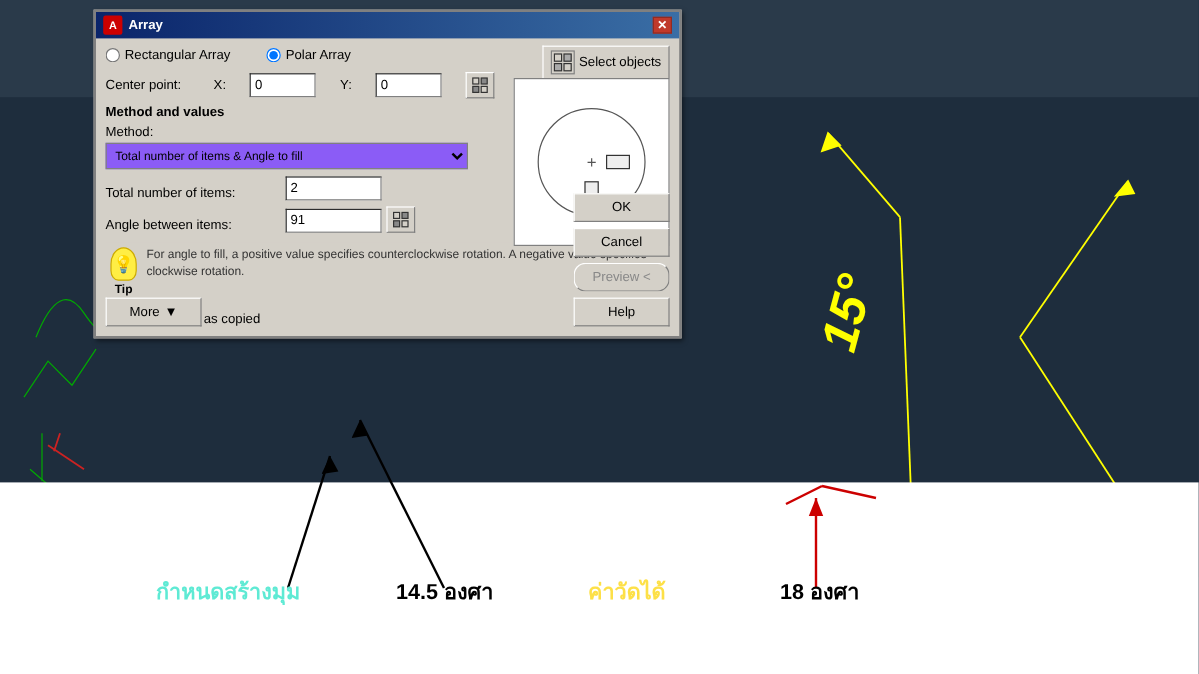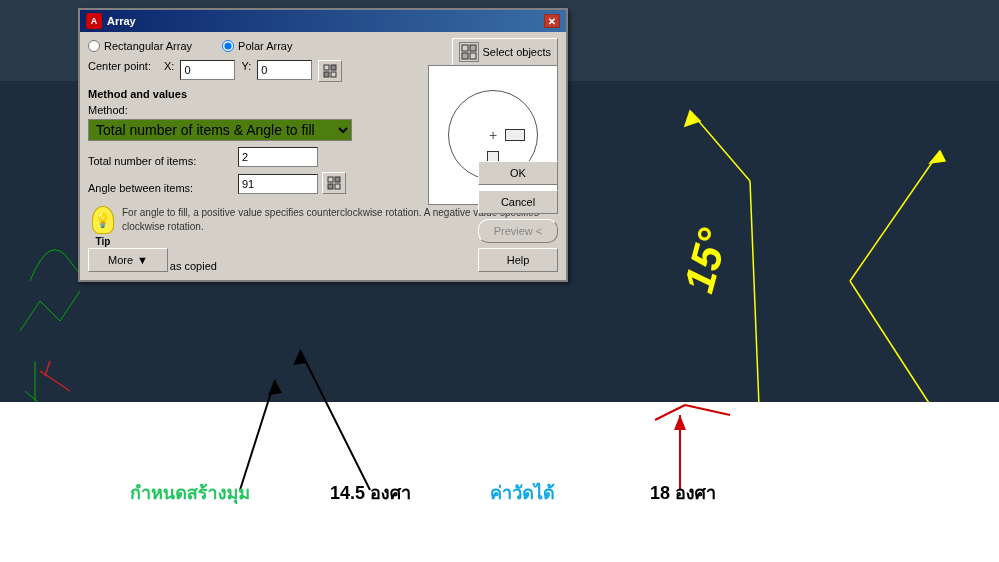--- a/index.html
+++ b/index.html
@@ -175,21 +175,22 @@
       background: #eee;
     }
 
     
     .form-section {
       margin-top: 4px;
     }
 
     .center-point-row {
       display: flex;
-      gap: 6px;
+      align-items: center;
+      gap: 20px;
       margin-bottom: 6px;
     }
 
     .center-point-label {
       font-size: 11px;
       min-width: 70px;
     }
 
     .coord-label {
       font-size: 11px;
@@ -225,25 +226,25 @@
       margin-bottom: 4px;
       margin-top: 4px;
     }
 
     .method-label {
       font-size: 11px;
       margin-bottom: 3px;
     }
 
     .method-select {
-      width: 264px;
+      width: 302px;
       height: 22px;
       border: 1px solid #808080;
-      background: #4d7c0f;
-      font-size: 14px;
+      background: #8b5cf6;
+      font-size: 10px;
       padding: 1px 3px;
       cursor: pointer;
     }
 
     
     .field-row {
       display: flex;
       align-items: flex-end;
       margin-bottom: 5px;
     }
@@ -547,16 +548,16 @@
   <line x1="370" y1="490" x2="300" y2="350" stroke="black" stroke-width="2"></line>
   <polygon points="300,350 293,365 307,363" fill="black"></polygon>
 
   <line x1="680" y1="490" x2="680" y2="415" stroke="#cc0000" stroke-width="2"></line>
   <polygon points="680,415 674,430 686,430" fill="#cc0000"></polygon>
 
   <line x1="655" y1="420" x2="685" y2="405" stroke="#cc0000" stroke-width="2"></line>
   <line x1="685" y1="405" x2="730" y2="415" stroke="#cc0000" stroke-width="2"></line>
 </svg>
 
-<div style="position:absolute; bottom:55px; left:130px; font-size:18px; font-weight:bold; color:#22c55e; font-family:'Arial', sans-serif;">กำหนดสร้างมุม</div>
+<div style="position:absolute; bottom:55px; left:130px; font-size:18px; font-weight:bold; color:#5eead4; font-family:'Arial', sans-serif;">กำหนดสร้างมุม</div>
 <div style="position:absolute; bottom:55px; left:330px; font-size:18px; font-weight:bold; color:black; font-family:'Arial', sans-serif;">14.5 องศา</div>
-<div style="position:absolute; bottom:55px; left:490px; font-size:18px; font-weight:bold; color:#0ea5e9; font-family:'Arial', sans-serif;">ค่าวัดได้</div>
+<div style="position:absolute; bottom:55px; left:490px; font-size:18px; font-weight:bold; color:#fde047; font-family:'Arial', sans-serif;">ค่าวัดได้</div>
 <div style="position:absolute; bottom:55px; left:650px; font-size:18px; font-weight:bold; color:black; font-family:'Arial', sans-serif;">18 องศา</div>
 
 </body></html>

